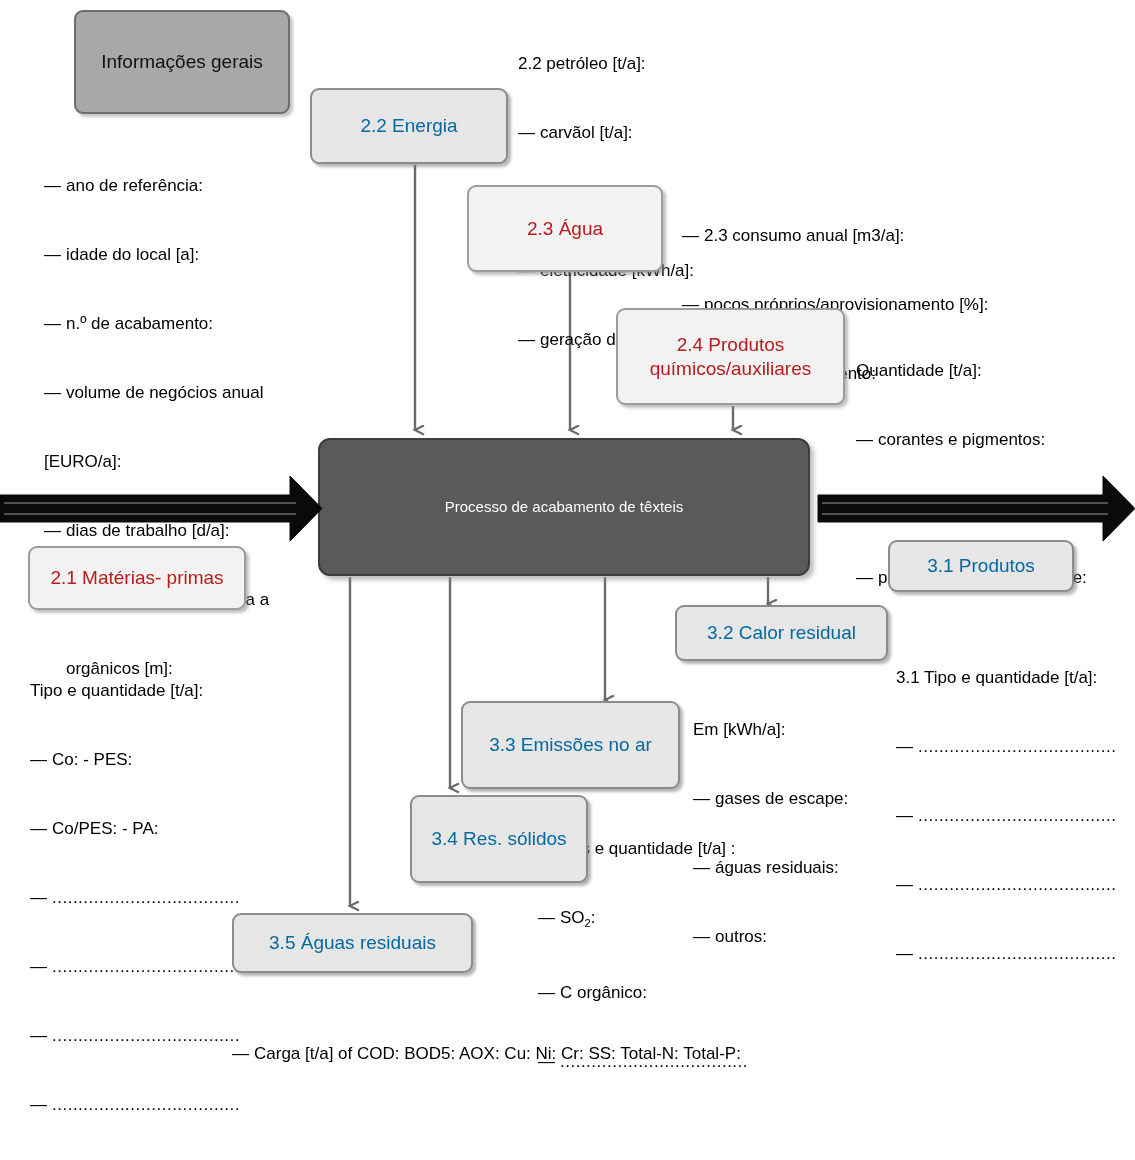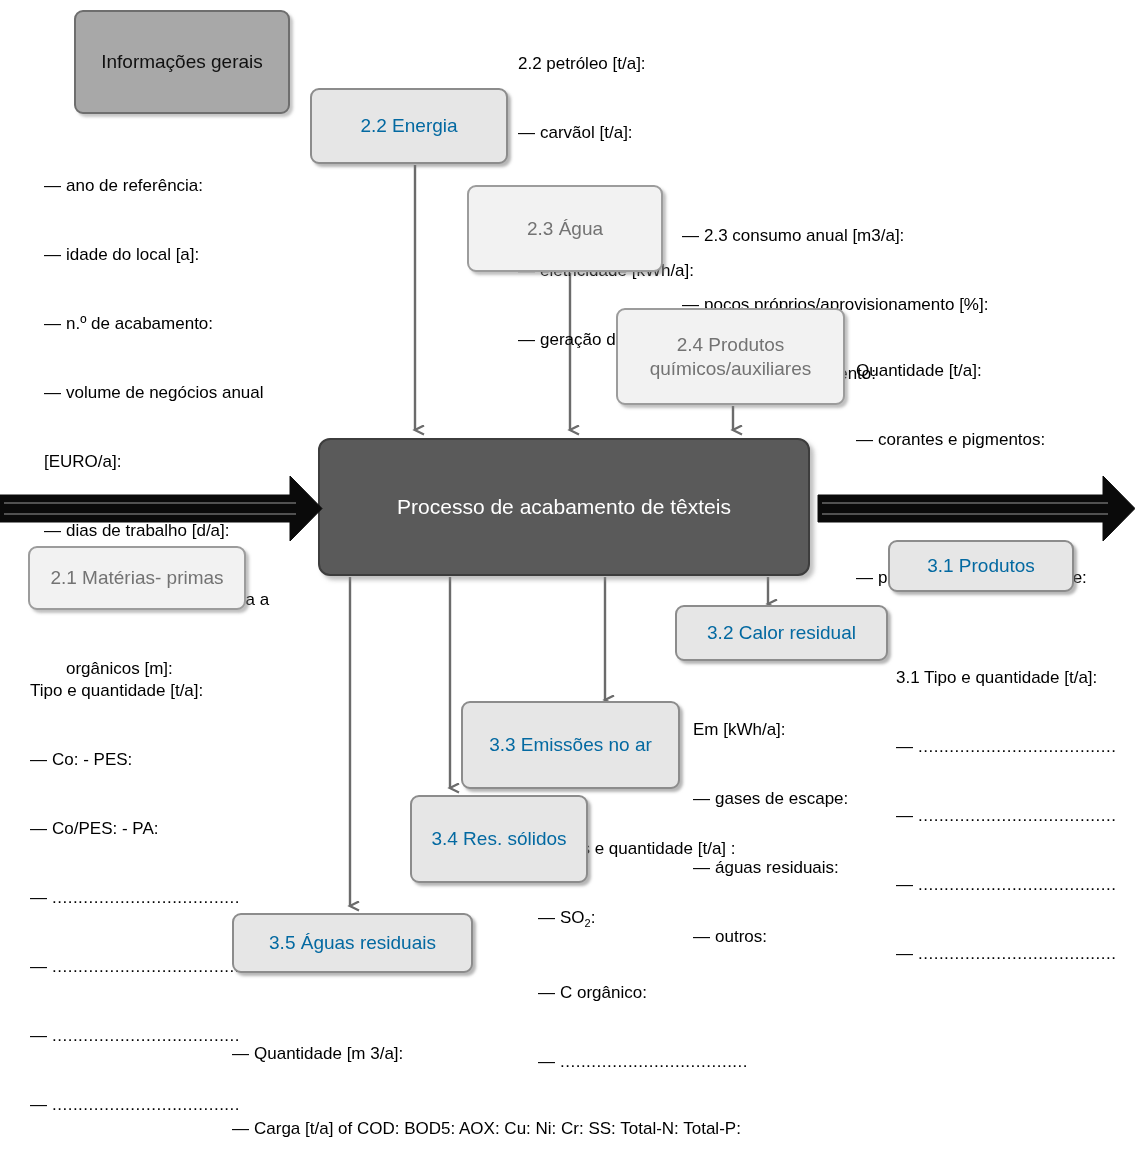--- a/index.html
+++ b/index.html
@@ -31,34 +31,34 @@
   }
   .box-light {
     background: #e6e6e6;
     border: 2px solid #8c8c8c;
     color: #0369a1;
     box-shadow: 3px 3px 3px rgba(120,120,120,0.55);
   }
   .box-lighter {
     background: #f2f2f2;
     border: 2px solid #9c9c9c;
-    color: #737373;
+    color: #b91c1c;
     box-shadow: 3px 3px 3px rgba(130,130,130,0.5);
   }
   .box-mid {
     background: #a8a8a8;
     border: 2px solid #6e6e6e;
     color: #111;
     box-shadow: 3px 3px 3px rgba(150,150,150,0.55);
   }
   .box-dark {
     background: #5a5a5a;
     border: 2px solid #3d3d3d;
     color: #ffffff;
-    font-size: 21px;
+    font-size: 15px;
     box-shadow: 4px 4px 4px rgba(140,140,140,0.55);
     border-radius: 12px;
   }
 
   
   .txt {
     position: absolute;
     font-size: 17px;
     line-height: 23px;
     white-space: pre;
@@ -227,20 +227,19 @@
   <div class="txt" style="left:538px; top:791px; width:300px;">
     <span class="hang">Fontes e quantidade [t/a] :</span>
     <span class="li"><span class="d">—</span><span>SO</span><sub>2</sub><span>:</span></span>
     <span class="li"><span class="d">—</span><span>C orgânico:</span></span>
     <span class="li"><span class="d">—</span><span class="dots">....................................</span></span>
     
     
   </div>
 
   <div class="txt" style="left:232px; top:991px; width:880px; line-height:25px;">
-    <span class="li"><span class="d">—</span><span>Quantidade [m 3/a]:</span></span>
     <span class="li"><span class="d">—</span><span>Carga [t/a] of COD: BOD5: AOX: Cu: Ni: Cr: SS: Total-N: Total-P:</span></span>
     
     
     
   </div>
 
 </div>
 
 </body></html>

